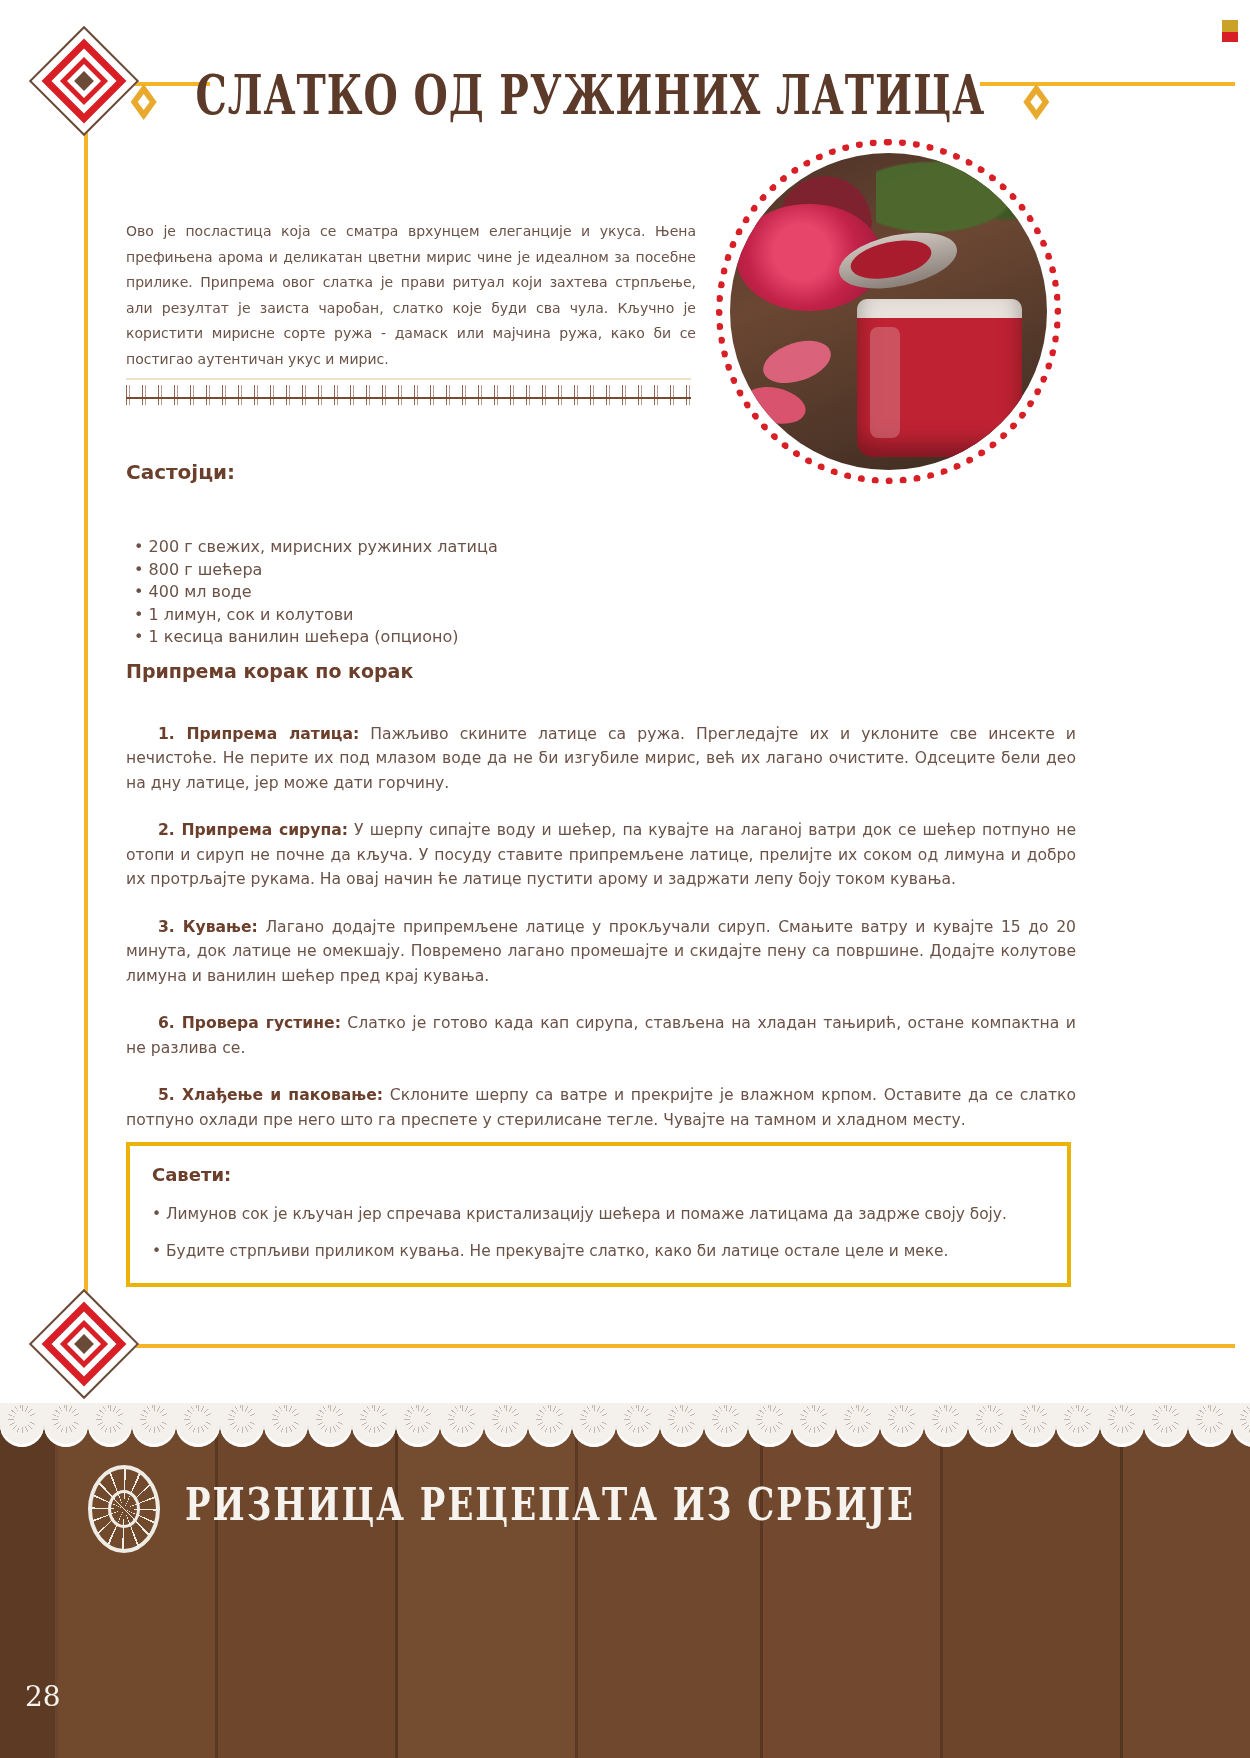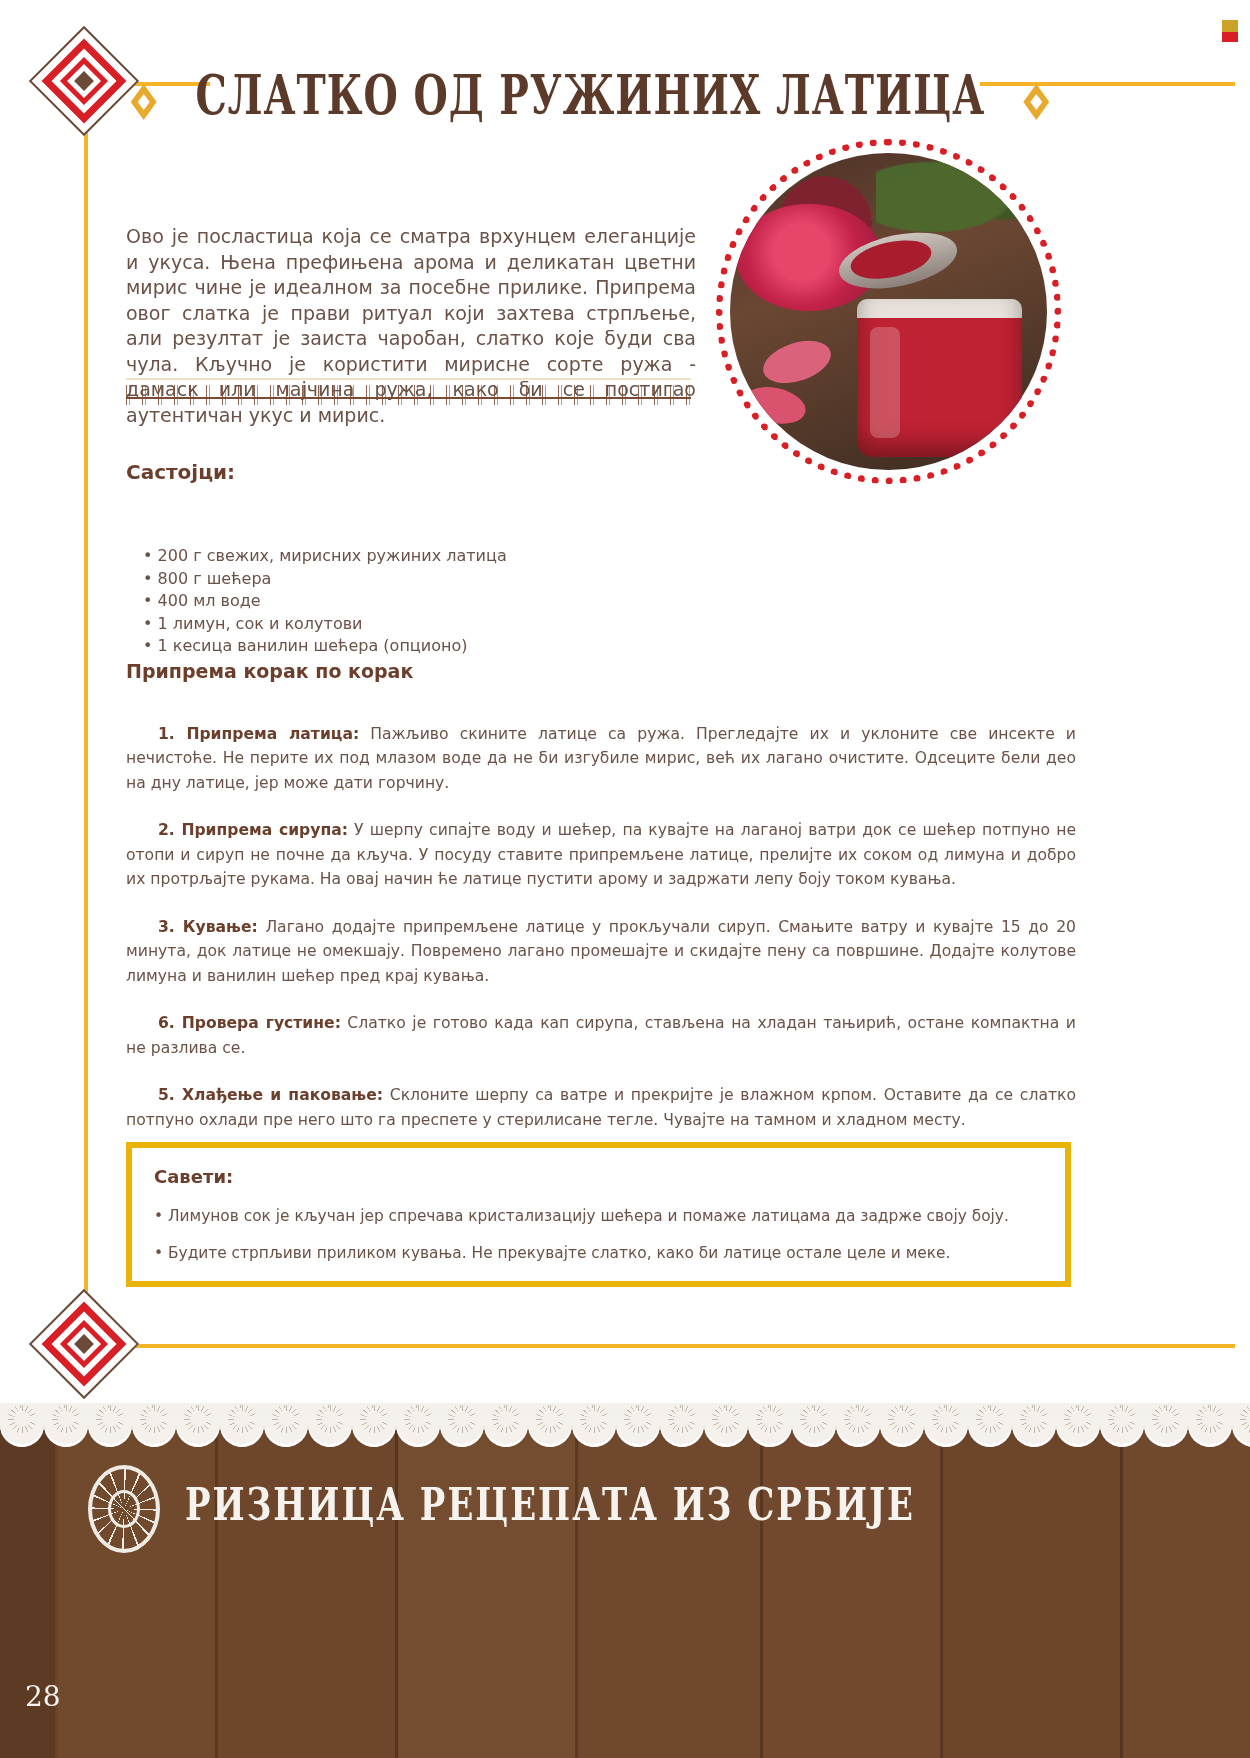--- a/index.html
+++ b/index.html
@@ -72,21 +72,21 @@
   }
   .gold-diamond::after{
     content:""; position:absolute; left:7px; top:10px; width:12px; height:16px;
     background:#fff;
     clip-path:polygon(50% 0, 100% 50%, 50% 100%, 0 50%);
   }
 
   
   .intro {
     position:absolute; left:126px; top:205px; width:570px;
-    font-size:19px; line-height:25.5px; color:#6b5247;
+    font-size:14px; line-height:25.5px; color:#6b5247;
     text-align:justify;
   }
 
   .intro-divider {
     position:absolute; left:126px; top:378px; width:565px; height:26px;
     border-top:2px solid #f0e0c4;
   }
   .intro-divider .wave {
     position:absolute; left:0; top:5px; width:100%; height:20px;
     background-image:
@@ -170,37 +170,37 @@
   .h-section {
     position:absolute; font-size:20px; font-weight:700; color:#6b3f2b;
     font-family:"DejaVu Sans", sans-serif;
   }
   #ingredients-heading { left:126px; top:460px; }
   #steps-heading { left:126px; top:660px; font-size:19px;text-align:right; }
 
   .ing-list {
     position:absolute; left:126px; top:528px; width:600px;
     font-size:16px; line-height:22.5px; color:#6b5247; list-style:none;
-    margin:17px; padding:0;
+    margin:8px; padding:0;
   }
   .ing-list li::before { content:"• "; }
 
   .steps {
     position:absolute; left:126px; top:706px; width:950px;
   }
   .step {
     font-size:15.6px; line-height:24.5px; color:#6b5247;
     text-align:justify; margin-bottom:23px;
   }
   .step b { color:#6b3f2b; font-weight:700;margin-left:32px; }
 
   
   .tips {
     position:absolute; left:126px; top:1142px; width:945px; height:145px;
-    border:6px solid #eab308;
+    border:4px solid #eab308;
     padding:18px 22px 0 22px;
   }
   .tips-title {
     font-size:18px; font-weight:700; color:#6b3f2b; margin-bottom:18px;
   }
   .tip { font-size:15.4px; line-height:22px; color:#6b5247; margin-bottom:15px; }
   .tip::before { content:"• "; }
 
   
   .footer {

